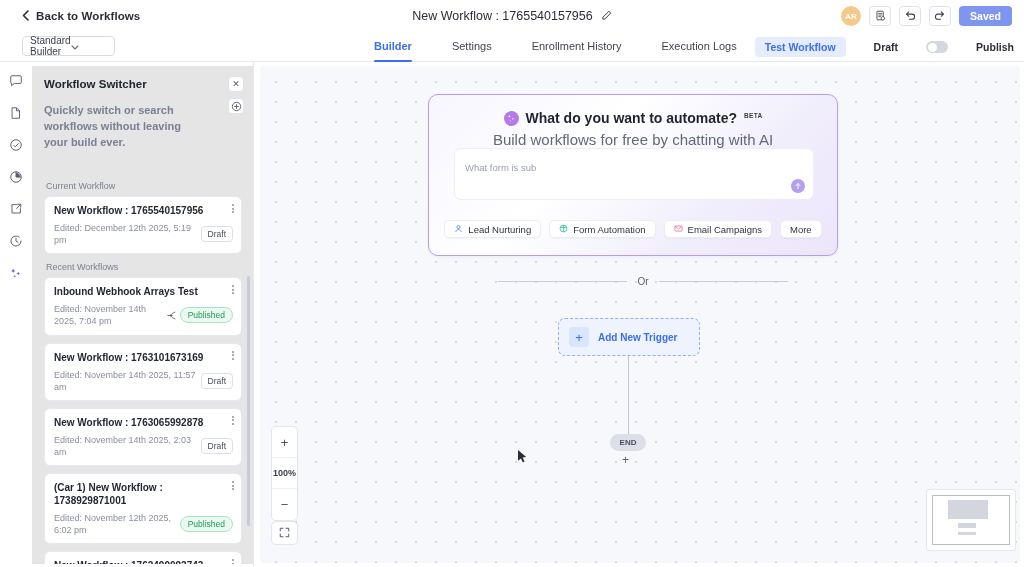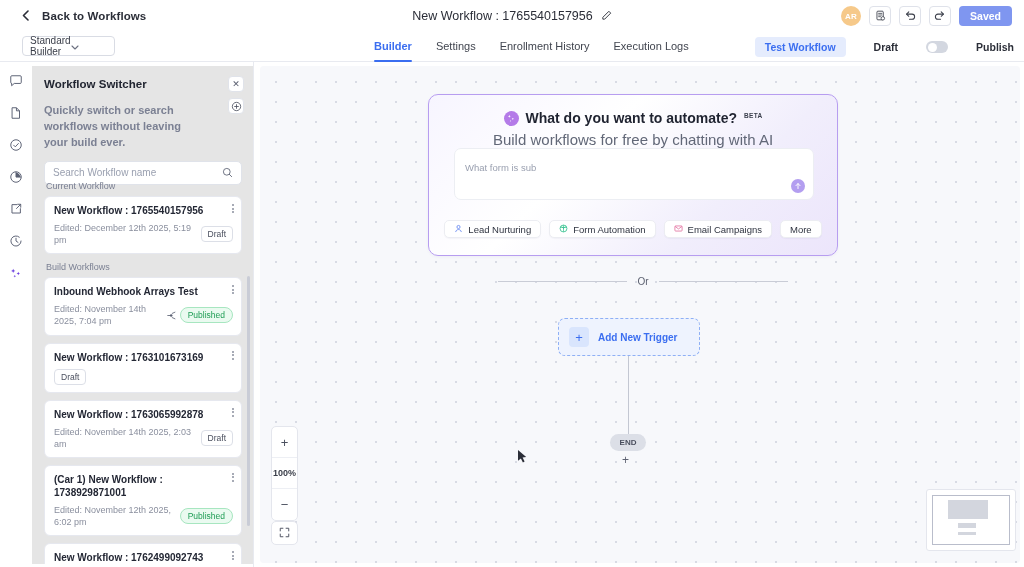--- a/index.html
+++ b/index.html
@@ -12,21 +12,21 @@
   }
   .app { position: relative; width: 1024px; height: 567px; }
 
   
   .topbar {
     position: absolute; top: 0; left: 0; width: 1024px; height: 32px;
     background: #ffffff;
     display: flex; align-items: center;
   }
   .back-btn {
-    display: flex; align-items: center; gap: 13px;
+    display: flex; align-items: center; gap: 7px;
     margin-left: 22px; cursor: pointer;
   }
   .back-chevron { display: block; }
   .back-label { font-size: 11.5px; font-weight: 600; color: #2b2e38; letter-spacing: .1px; }
 
   .topbar-title-wrap {
     position: absolute; left: 0; right: 0; top: 0; height: 32px;
     display: flex; align-items: center; justify-content: center; gap: 8px;
     pointer-events: none;
   }
@@ -64,21 +64,21 @@
     position: absolute; left: 22px; top: 4px;
     width: 93px; height: 20px;
     border: 1px solid #d9dce4; border-radius: 4px; background: #fff;
     display: flex; align-items: center; padding: 0 7px;
     cursor: pointer;
   }
   .builder-select span { font-size: 10px; color: #3a3e49; flex: 1; }
 
   .tabs {
     position: absolute; left: 374px; top: 0; height: 30px;
-    display: flex; align-items: stretch; gap: 24px;
+    display: flex; align-items: stretch; gap: 40px;
   }
   .tab {
     display: flex; align-items: center; font-size: 11px; color: #41454f;
     cursor: pointer; position: relative; padding-bottom: 2px;
   }
   .tab.active { color: #3b6ef0; font-weight: 600; }
   .tab.active::after {
     content: ""; position: absolute; left: 0; right: 0; bottom: 0;
     height: 2px; background: #3b6ef0; border-radius: 2px;
   }
@@ -447,49 +447,40 @@
       <div class="sw-sub">Quickly switch or search workflows without leaving your build ever.</div>
       <div class="sw-close">✕</div>
       <div class="sw-add">
         <svg width="11" height="11" viewBox="0 0 14 14">
             <circle cx="7" cy="7" r="5.3" stroke="#4a4f5e" stroke-width="1.05" fill="none"></circle>
             <path d="M7 4.6v4.8M4.6 7h4.8" stroke="#4a4f5e" stroke-width="1.05" stroke-linecap="round"></path>
           </svg>
       </div>
     </div>
 
-    <div class="sw-search">
-      <input type="text" placeholder="Search Workflow name" style="">
-      <span>
-        <svg width="11" height="11" viewBox="0 0 14 14">
-            <circle cx="6.1" cy="6.1" r="4.3" stroke="#5a6072" stroke-width="1.1" fill="none"></circle>
-            <path d="M9.3 9.3l3 3" stroke="#5a6072" stroke-width="1.1" stroke-linecap="round"></path>
-          </svg>
-      </span>
-    </div>
 
     <div class="sw-scroll">
       <div class="sw-section">Current Workflow</div>
 
       <div class="wf-card">
         <div class="wf-name">New Workflow : 1765540157956</div>
         <div class="kebab">
             <i></i>
             <i></i>
             <i></i>
           </div>
         <div class="wf-row">
           <span class="wf-edited">Edited: December 12th 2025, 5:19 pm</span>
           <span class="wf-right">
             <span class="badge-draft">Draft</span>
           </span>
         </div>
       </div>
 
-      <div class="sw-section">Build Workflows</div>
+      <div class="sw-section">Recent Workflows</div>
 
       <div class="wf-card">
         <div class="wf-name">Inbound Webhook Arrays Test</div>
         <div class="kebab">
             <i></i>
             <i></i>
             <i></i>
           </div>
         <div class="wf-row">
           <span class="wf-edited">Edited: November 14th 2025, 7:04 pm</span>
@@ -506,20 +497,21 @@
       </div>
 
       <div class="wf-card">
         <div class="wf-name">New Workflow : 1763101673169</div>
         <div class="kebab">
             <i></i>
             <i></i>
             <i></i>
           </div>
         <div class="wf-row">
+          <span class="wf-edited">Edited: November 14th 2025, 11:57 am</span>
           <span class="wf-right">
             <span class="badge-draft">Draft</span>
           </span>
         </div>
       </div>
 
       <div class="wf-card">
         <div class="wf-name">New Workflow : 1763065992878</div>
         <div class="kebab">
             <i></i>

